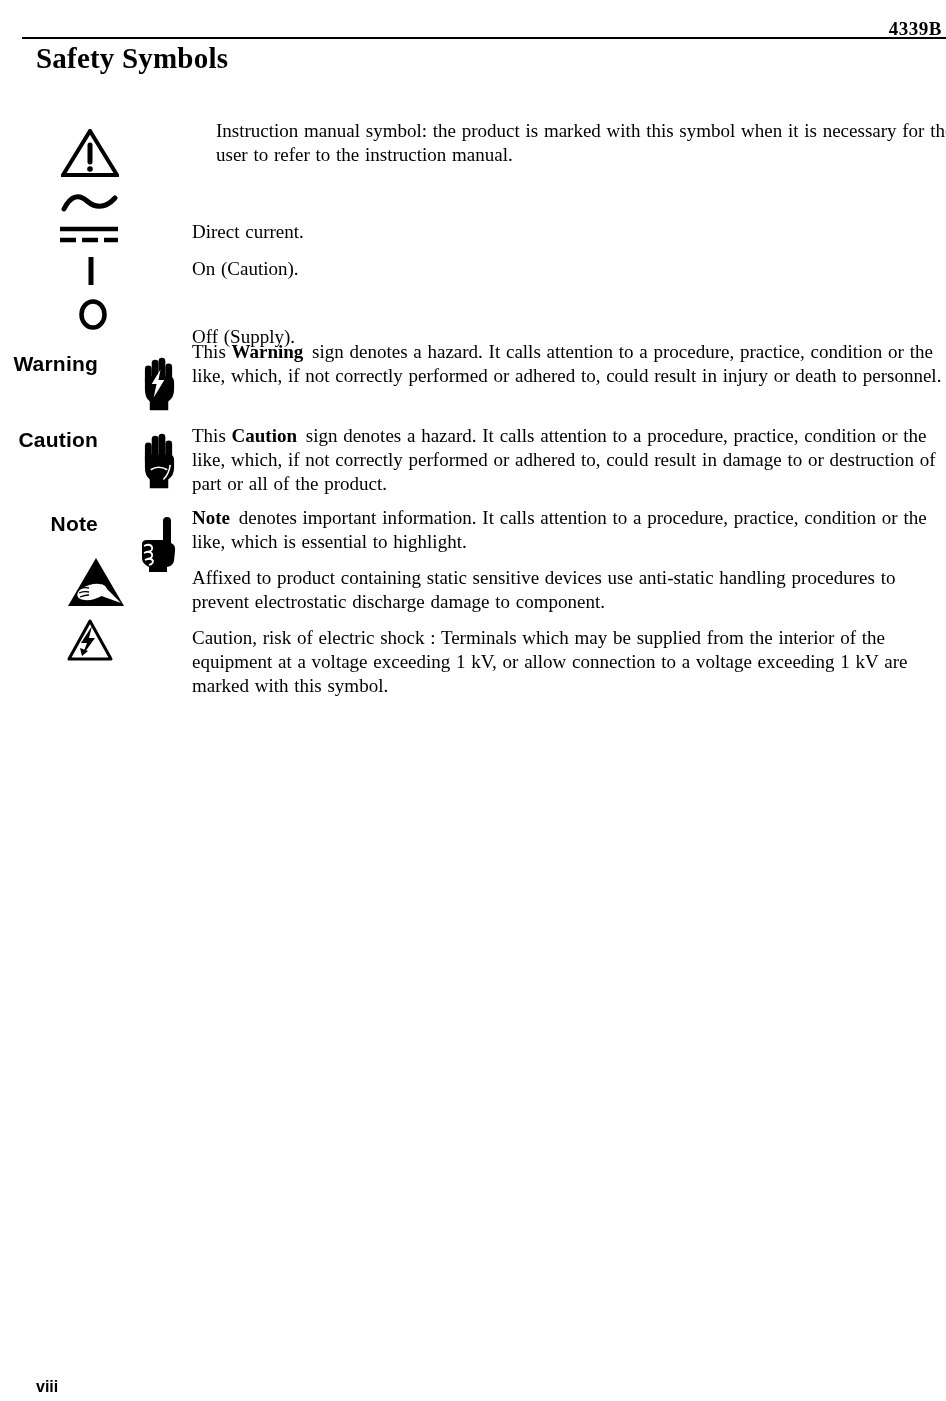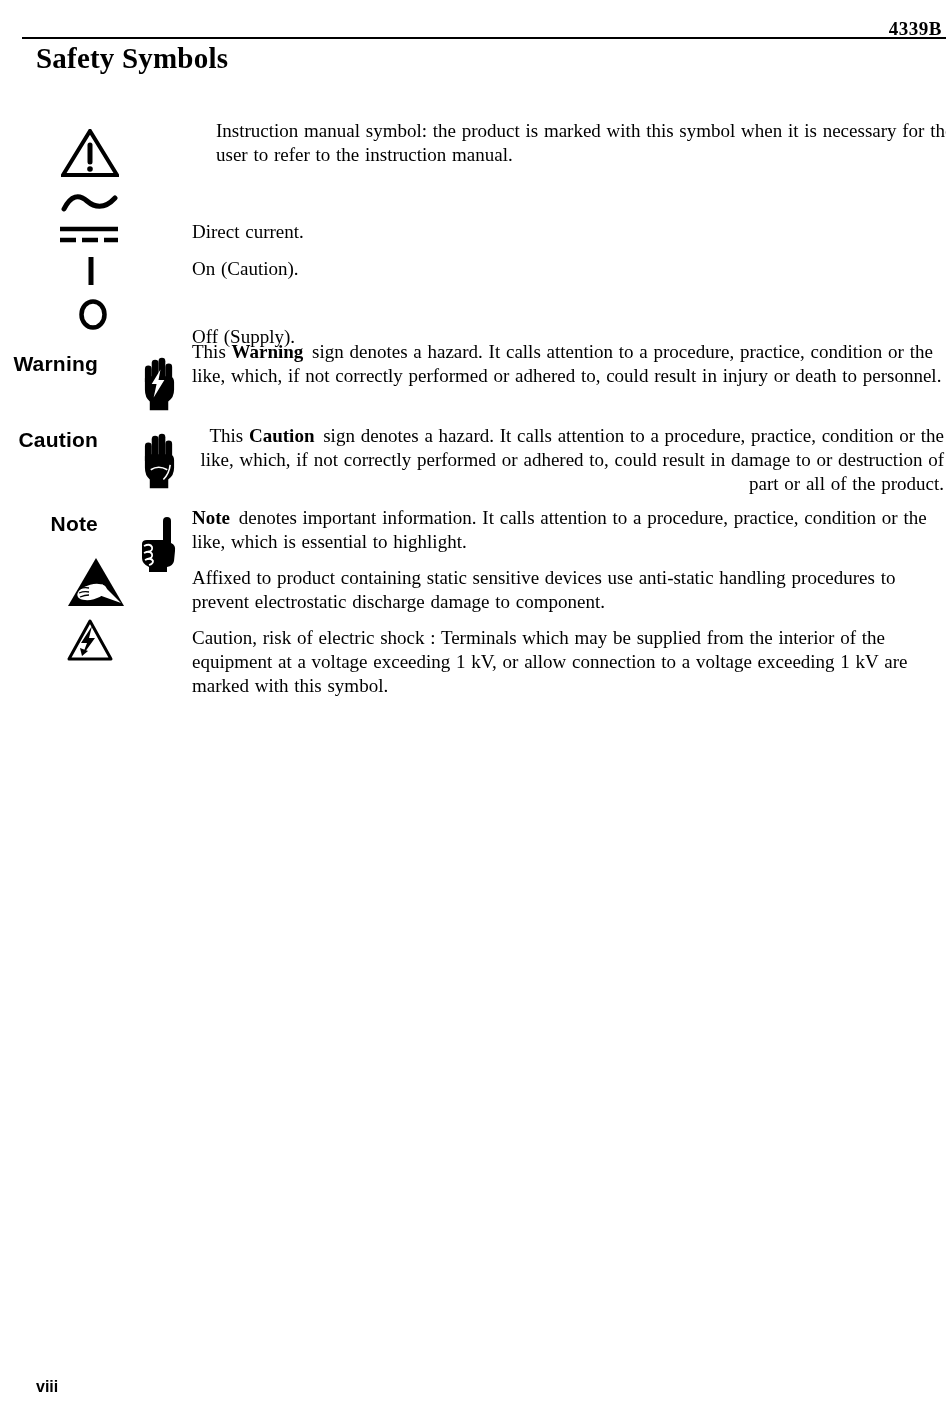--- a/index.html
+++ b/index.html
@@ -62,21 +62,21 @@
   .i-esd         { left: 66px;  top: 556px; }
   .i-shock       { left: 66px;  top: 618px; }
 
   
   .t1  { top: 119px; margin-left: 24px; }
   .t2  { top: 183px; }
   .t3  { top: 220px; }
   .t4  { top: 257px; }
   .t5  { top: 296px; margin-top: 29px; }
   .t6  { top: 340px; }
-  .t7  { top: 424px; text-align: right; }
+  .t7  { top: 424px; }
   .t8  { top: 506px; }
   .t9  { top: 566px; }
   .t10 { top: 626px; }
 
   .l-warning { top: 352px; }
   .l-caution { top: 428px; }
   .l-note    { top: 512px; }
 
   .page-footer {
     left: 36px; top: 1378px;

